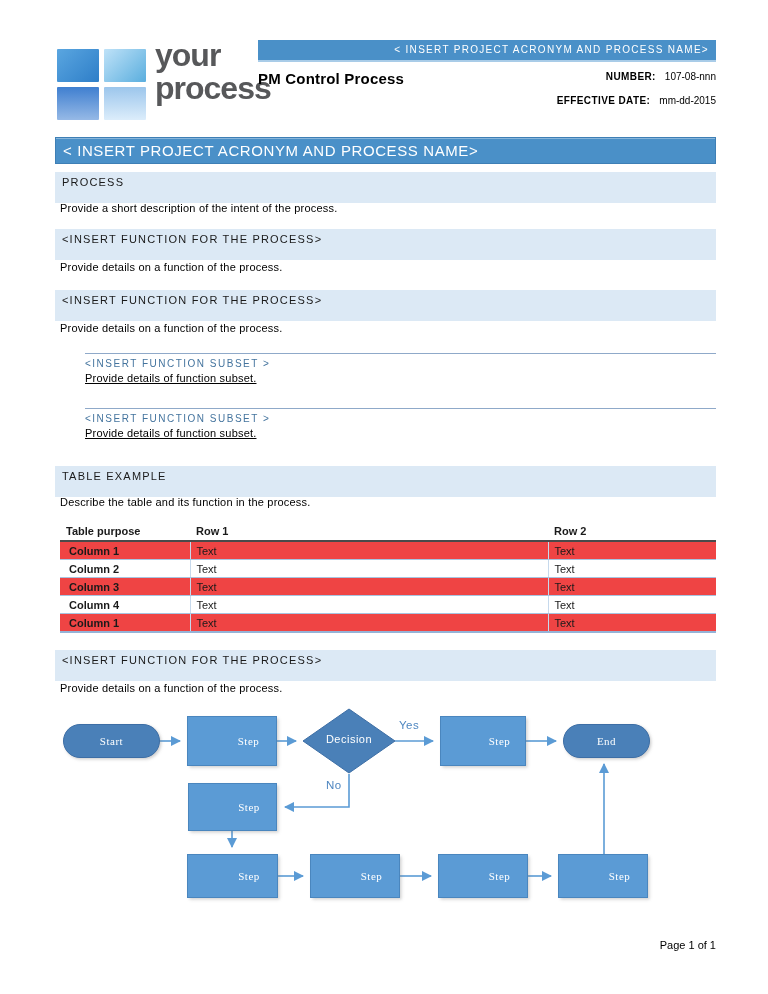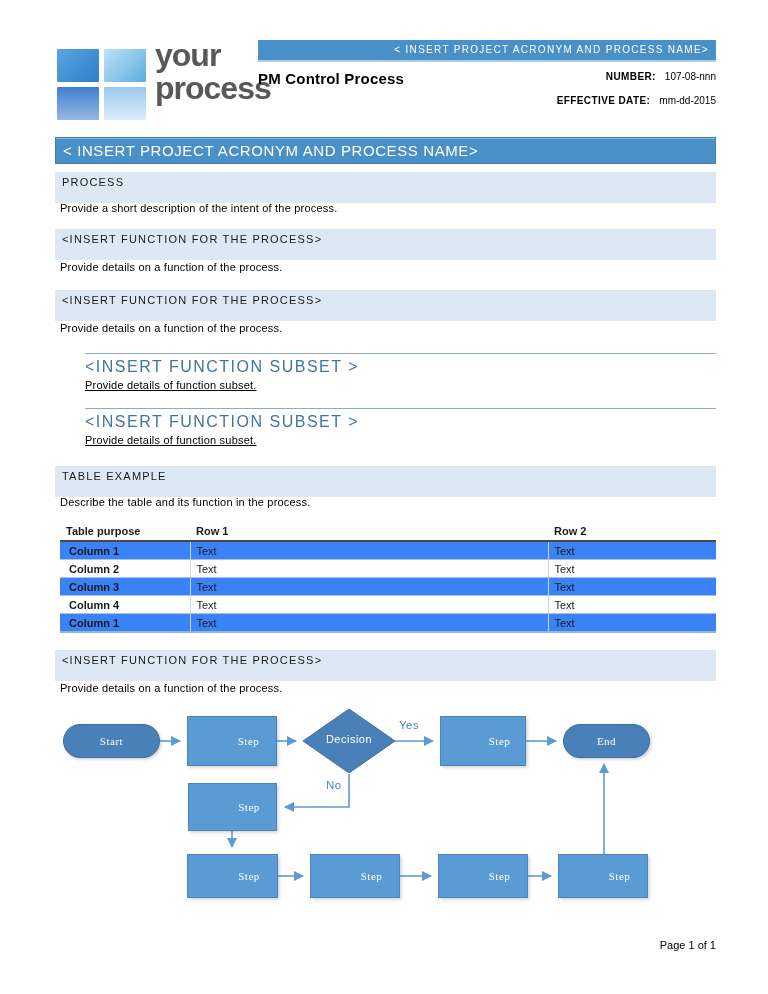--- a/index.html
+++ b/index.html
@@ -32,32 +32,32 @@
     background:#4a90c8;border:1px solid #3e7fb5;box-sizing:border-box;
     box-shadow:inset 0 1px 0 rgba(255,255,255,.35);
     color:#ffffff;font-size:15px;letter-spacing:0.6px;line-height:25px;padding-left:7px;}
   .band{position:absolute;left:55px;width:661px;height:31px;background:#dce9f5;
     font-size:11px;letter-spacing:1.2px;line-height:21px;padding-left:7px;
     box-sizing:border-box;color:#1a1a1a;}
   .body-text{position:absolute;left:60px;font-size:11px;color:#000;letter-spacing:0.2px;}
 
   
   .subset{position:absolute;left:85px;width:631px;border-top:1px solid #8fa9c9;padding-top:4px;}
-  .subset-heading{font-size:16px;letter-spacing:1.5px;color:#44749e;}
+  .subset-heading{font-size:10px;letter-spacing:1.5px;color:#44749e;}
   .subset-body{font-size:11px;color:#000;margin-top:3px;letter-spacing:0.2px;text-decoration:underline;}
 
   
   table.doc-table{position:absolute;left:60px;top:521px;width:656px;border-collapse:collapse;
     font-size:11px;table-layout:fixed;}
   .doc-table th{font-weight:bold;text-align:left;background:#ffffff;
     border-bottom:2px solid #4a4a4a;padding:2px 6px;height:15px;}
   .doc-table td{padding:1px 6px;height:15px;border-bottom:1px solid #a8c4e0;}
   .doc-table td+td,.doc-table th+th{border-left:1px solid #c6d9ec;}
   .doc-table th{border-left:none !important;}
-  .doc-table tr.alt td{background:#3b82f6;margin-left:28px;}
+  .doc-table tr.alt td{background:#ef4444;margin-left:28px;}
   .doc-table td.rowlabel{font-weight:bold;padding-left:9px;}
   .doc-table tr:last-child td{border-bottom:2px solid #95b3d7;}
   .col1{width:130px;} .col2{width:358px;} .col3{width:168px;}
 
   
   .flow{position:absolute;left:0;top:700px;width:768px;height:215px;}
   .flow svg{position:absolute;left:0;top:0;}
   .node{position:absolute;display:flex;align-items:center;justify-content:center;
     color:#ffffff;font-size:11px;letter-spacing:0.5px;box-sizing:border-box;font-family:Liberation Serif, serif;}
   .terminator{background:#4a80b8;border:1px solid #3d6ea5;border-radius:17px;

